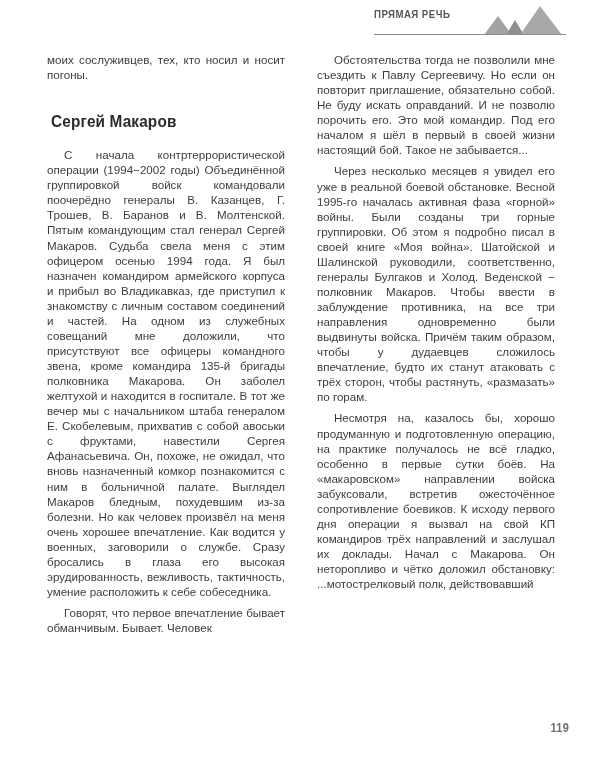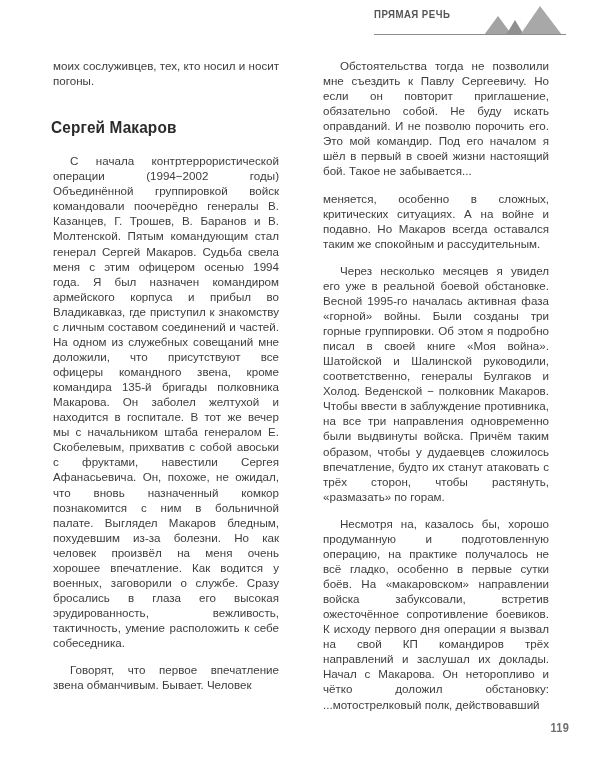--- a/index.html
+++ b/index.html
@@ -70,21 +70,21 @@
     line-height: 15.07px;
     text-align: justify;
     text-justify: inter-word;
     color: #3d3d3d;
     hyphens: manual;
   }
   .col-left  { left: 41px; }
   .col-right { left: 311px; }
 
   .col p {
-    margin: 12px;
+    margin: 6px;
     text-indent: 17px;
   }
   .col p.noindent { text-indent: 0; }
 
   
   .section-heading {
     margin: 30px 0 16px 10px;
     font-family: "Liberation Sans Narrow", "Liberation Sans", sans-serif;
     font-weight: bold;
     font-size: 16.5px;
@@ -125,25 +125,24 @@
     </svg>
     <div class="running-head-rule"></div>
   </div>
 
   <div class="col col-left">
     <p class="noindent">моих сослуживцев, тех, кто носил и носит погоны.</p>
 
     <h2 class="section-heading">Сергей Макаров</h2>
 
     <p>С начала контртеррористической операции (1994−2002 годы) Объединённой группировкой войск командовали поочерёдно генералы В. Казанцев, Г. Трошев, В. Баранов и В. Молтенской. Пятым командующим стал генерал Сергей Макаров. Судьба свела меня с этим офицером осенью 1994 года. Я был назначен командиром армейского корпуса и прибыл во Владикавказ, где приступил к знакомству с личным составом соединений и частей. На одном из служебных совещаний мне доложили, что присутствуют все офицеры командного звена, кроме командира 135-й бригады полковника Макарова. Он заболел желтухой и находится в госпитале. В тот же вечер мы с начальником штаба генералом Е. Скобелевым, прихватив с собой авоськи с фруктами, навестили Сергея Афанасьевича. Он, похоже, не ожидал, что вновь назначенный комкор познакомится с ним в больничной палате. Выглядел Макаров бледным, похудевшим из-за болезни. Но как человек произвёл на меня очень хорошее впечатление. Как водится у военных, заговорили о службе. Сразу бросались в глаза его высокая эрудированность, вежливость, тактичность, умение расположить к себе собеседника.</p>
-    <p>Говорят, что первое впечатление звена обманчивым. Бывает. Человек</p>
+    <p>Говорят, что первое впечатление бывает обманчивым. Бывает. Человек</p>
   </div>
 
   <div class="col col-right">
     <p>Обстоятельства тогда не позволили мне съездить к Павлу Сергеевичу. Но если он повторит приглашение, обязательно собой. Не буду искать оправданий. И не позволю порочить его. Это мой командир. Под его началом я шёл в первый в своей жизни настоящий бой. Такое не забывается...</p>
-    <p class="noindent">меняется, особенно в сложных, критических ситуациях. А на войне и подавно. Но Макаров всегда оставался таким же спокойным и рассудительным.</p>
     <p>Через несколько месяцев я увидел его уже в реальной боевой обстановке. Весной 1995-го началась активная фаза «горной» войны. Были созданы три горные группировки. Об этом я подробно писал в своей книге «Моя война». Шатойской и Шалинской руководили, соответственно, генералы Булгаков и Холод. Веденской − полковник Макаров. Чтобы ввести в заблуждение противника, на все три направления одновременно были выдвинуты войска. Причём таким образом, чтобы у дудаевцев сложилось впечатление, будто их станут атаковать с трёх сторон, чтобы растянуть, «размазать» по горам.</p>
     <p>Несмотря на, казалось бы, хорошо продуманную и подготовленную операцию, на практике получалось не всё гладко, особенно в первые сутки боёв. На «макаровском» направлении войска забуксовали, встретив ожесточённое сопротивление боевиков. К исходу первого дня операции я вызвал на свой КП командиров трёх направлений и заслушал их доклады. Начал с Макарова. Он неторопливо и чётко доложил обстановку: ...мотострелковый полк, действовавший</p>
   </div>
 
   <div class="folio">119</div>
 
 </div>
 
 </body></html>

